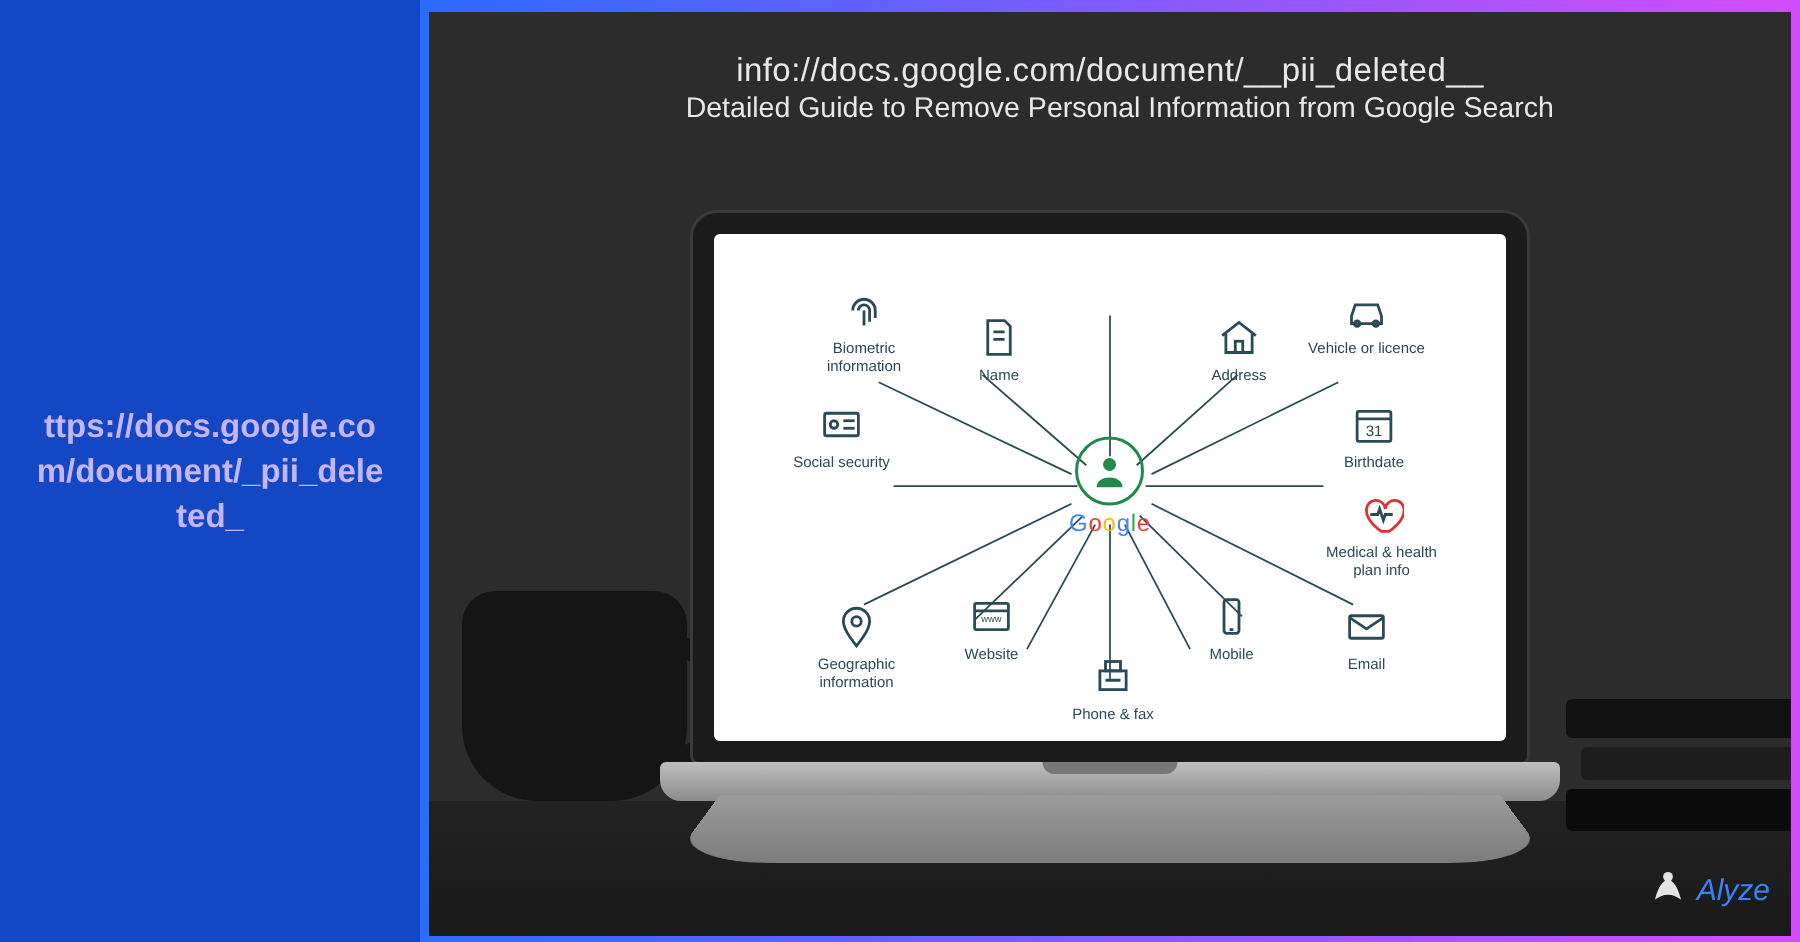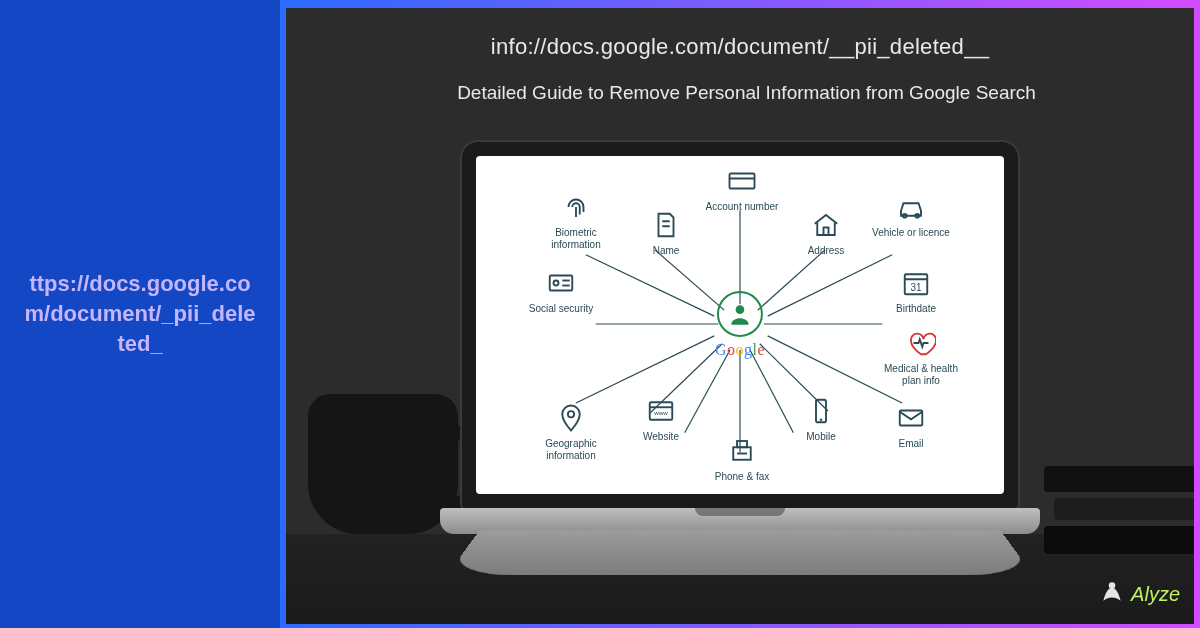--- a/index.html
+++ b/index.html
@@ -46,21 +46,21 @@
   
   .titles {
     position: absolute;
     top: 26px;
     left: 0;
     right: 0;
     text-align: center;
     color: #e8e8e8;
   }
   .url-line { font-size: 22px; letter-spacing: .3px; }
-  .subtitle { font-size: 19px; margin-top: 22px; padding-left: 13px; }
+  .subtitle { font-size: 19px; margin-top: 2px; padding-left: 13px; }
 
   
   .desk {
     position: absolute;
     left: 0; right: 0; bottom: 0;
     height: 90px;
     background: linear-gradient(#222, #1a1a1a);
   }
 
   
@@ -86,21 +86,21 @@
   
   .books { position:absolute; right:0; bottom:70px; width:150px; }
   .book { width:150px; border-radius:4px 0 0 4px; margin-top:6px; }
   .b1{height:26px;background:#111;}
   .b2{height:22px;background:#1d1d1d;width:140px;margin-left:10px;}
   .b3{height:28px;background:#0b0b0b;width:155px;}
 
   
   .watermark{
     position:absolute; right:14px; bottom:14px;
-    color:#bef264; font-size:20px; font-style:italic;
+    color:#3b82f6; font-size:20px; font-style:italic;
     display:flex; align-items:center; gap:6px;
   }
 
   
   .laptop{
     position:absolute;
     left:50%; transform:translateX(-50%);
     bottom:24px;
     width:600px;
   }
@@ -146,21 +146,21 @@
   .center{
     position:absolute; left:50%; top:50%;
     transform:translate(-50%,-50%);
     text-align:center;
   }
   .avatar-ring{
     width:46px;height:46px;border:2px solid #1f8a4c;border-radius:50%;
     margin:0 auto 4px; display:flex;align-items:center;justify-content:center;
   }
   .avatar-ring svg{width:26px;height:26px;}
-  .google-word{font-size:16px;font-weight:500;letter-spacing:.5px;font-family:Liberation Serif, serif;}
+  .google-word{font-size:16px;font-weight:500;letter-spacing:.5px;}
   .google-word span:nth-child(1){color:#4285F4}
   .google-word span:nth-child(2){color:#EA4335}
   .google-word span:nth-child(3){color:#FBBC05}
   .google-word span:nth-child(4){color:#4285F4}
   .google-word span:nth-child(5){color:#34A853}
   .google-word span:nth-child(6){color:#EA4335}
 
   .node{
     position:absolute;
     width:80px;
@@ -233,29 +233,20 @@
                 <svg viewBox="0 0 24 24">
                     <circle cx="12" cy="8" r="4" fill="#1f8a4c"></circle>
                     <path d="M4 22c0-4 4-6 8-6s8 2 8 6" fill="#1f8a4c"></path>
                   </svg>
               </div>
               <div class="google-word">
                 <span>G</span><span>o</span><span>o</span><span>g</span><span>l</span><span>e</span>
               </div>
             </div>
 
-            <div class="node" style="left:226px;top:8px">
-              <div class="ic">
-                  <svg viewBox="0 0 24 24">
-                    <rect x="2" y="6" width="20" height="12" rx="1"></rect>
-                    <line x1="2" y1="10" x2="22" y2="10"></line>
-                  </svg>
-                </div>
-              <span class="lbl">Account number</span>
-            </div>
 
             <div class="node" style="left:60px;top:34px">
               <div class="ic">
                   <svg viewBox="0 0 24 24">
                     <path d="M6 12a6 6 0 0112 0v4"></path>
                     <path d="M9 12a3 3 0 016 0v6"></path>
                     <path d="M12 12v8"></path>
                   </svg>
                 </div>
               <span class="lbl">Biometric information</span>

